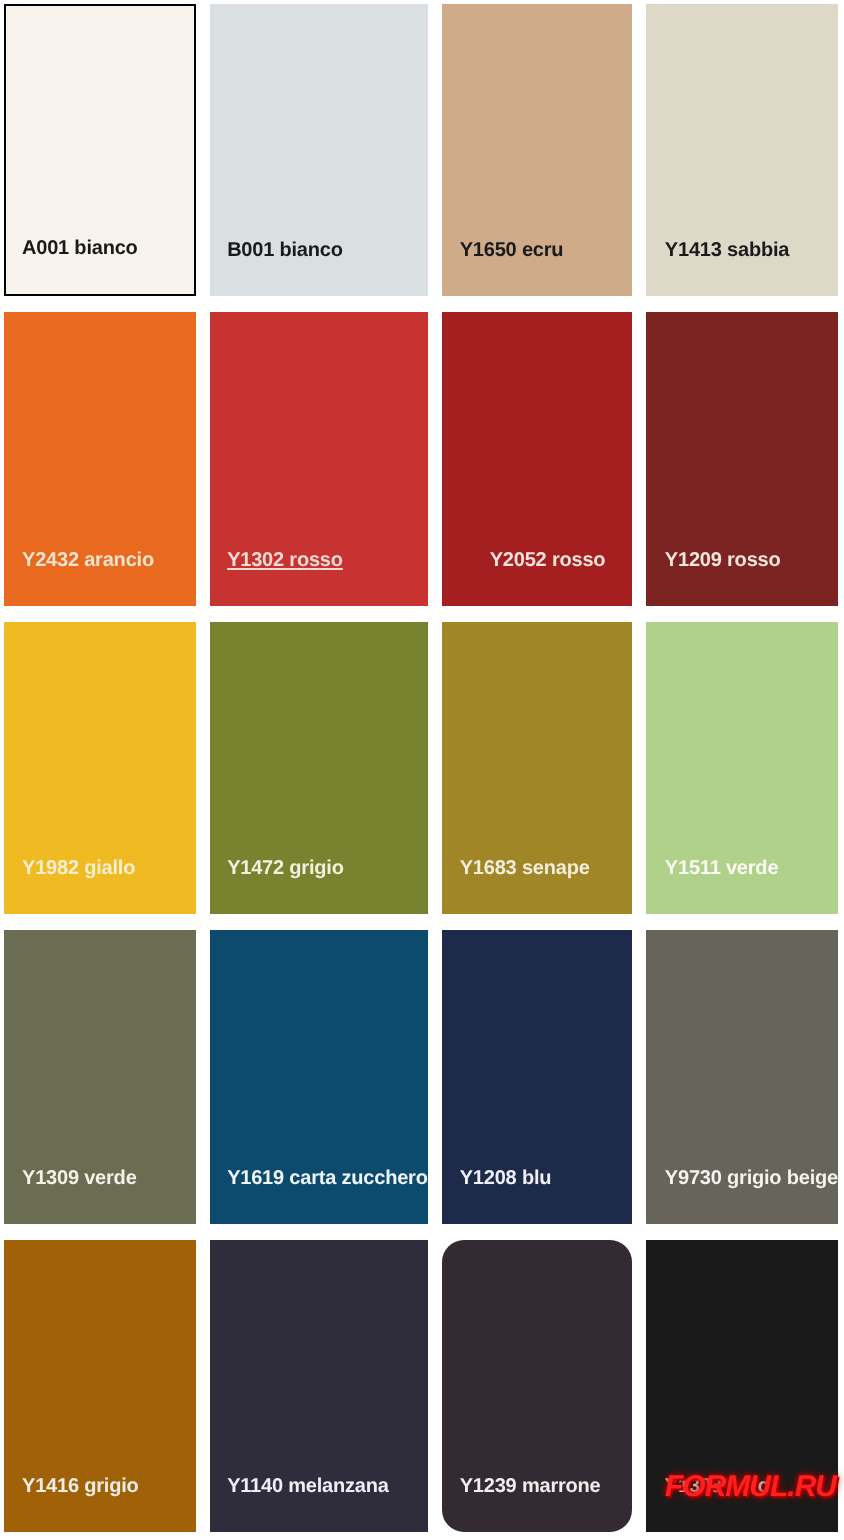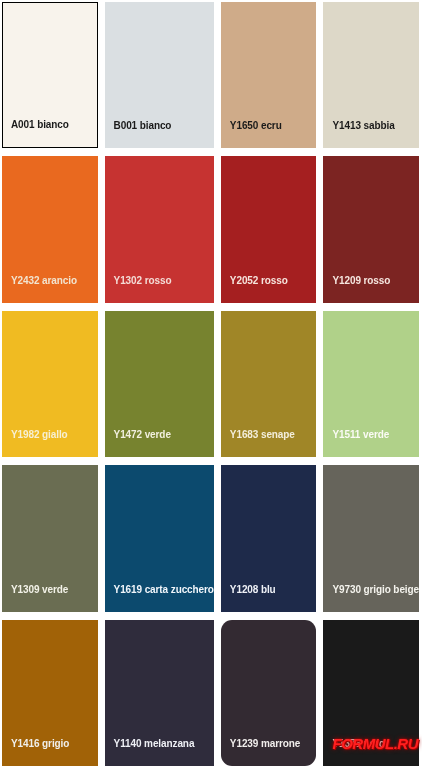--- a/index.html
+++ b/index.html
@@ -104,41 +104,41 @@
         <span class="swatch-label" style="color: rgb(26, 26, 26);">Y1413 sabbia</span>
       </div>
     </div>
     <div class="swatch-cell">
       <div class="swatch" style="background-color: rgb(233, 105, 31);">
         <span class="swatch-label" style="color: rgb(242, 228, 207);">Y2432 arancio</span>
       </div>
     </div>
     <div class="swatch-cell">
       <div class="swatch" style="background-color: rgb(198, 51, 49);">
-        <span class="swatch-label" style="color: rgb(244, 220, 214);">Y1302 rosso</span>
+        <span class="swatch-label" style="color: rgb(244, 220, 214); text-decoration: underline;">Y1302 rosso</span>
       </div>
     </div>
     <div class="swatch-cell">
-      <div class="swatch" style="background-color: rgb(165, 31, 32);">
+      <div class="swatch" style="background-color: rgb(165, 31, 32); padding-left: 15px;">
         <span class="swatch-label" style="color: rgb(246, 227, 220);">Y2052 rosso</span>
       </div>
     </div>
     <div class="swatch-cell">
       <div class="swatch" style="background-color: rgb(124, 36, 34);">
         <span class="swatch-label" style="color: rgb(246, 230, 223);">Y1209 rosso</span>
       </div>
     </div>
     <div class="swatch-cell">
       <div class="swatch" style="background-color: rgb(240, 187, 34);">
         <span class="swatch-label" style="color: rgb(247, 239, 210); padding-left: 9px;">Y1982 giallo</span>
       </div>
     </div>
     <div class="swatch-cell">
       <div class="swatch" style="background-color: rgb(119, 131, 47);">
-        <span class="swatch-label" style="color: rgb(242, 240, 223);">Y1472 verde</span>
+        <span class="swatch-label" style="color: rgb(242, 240, 223);">Y1472 grigio</span>
       </div>
     </div>
     <div class="swatch-cell">
       <div class="swatch" style="background-color: rgb(160, 134, 39);">
         <span class="swatch-label" style="color: rgb(243, 238, 219);">Y1683 senape</span>
       </div>
     </div>
     <div class="swatch-cell">
       <div class="swatch" style="background-color: rgb(176, 209, 137);">
         <span class="swatch-label" style="color: rgb(251, 251, 245);">Y1511 verde</span>

